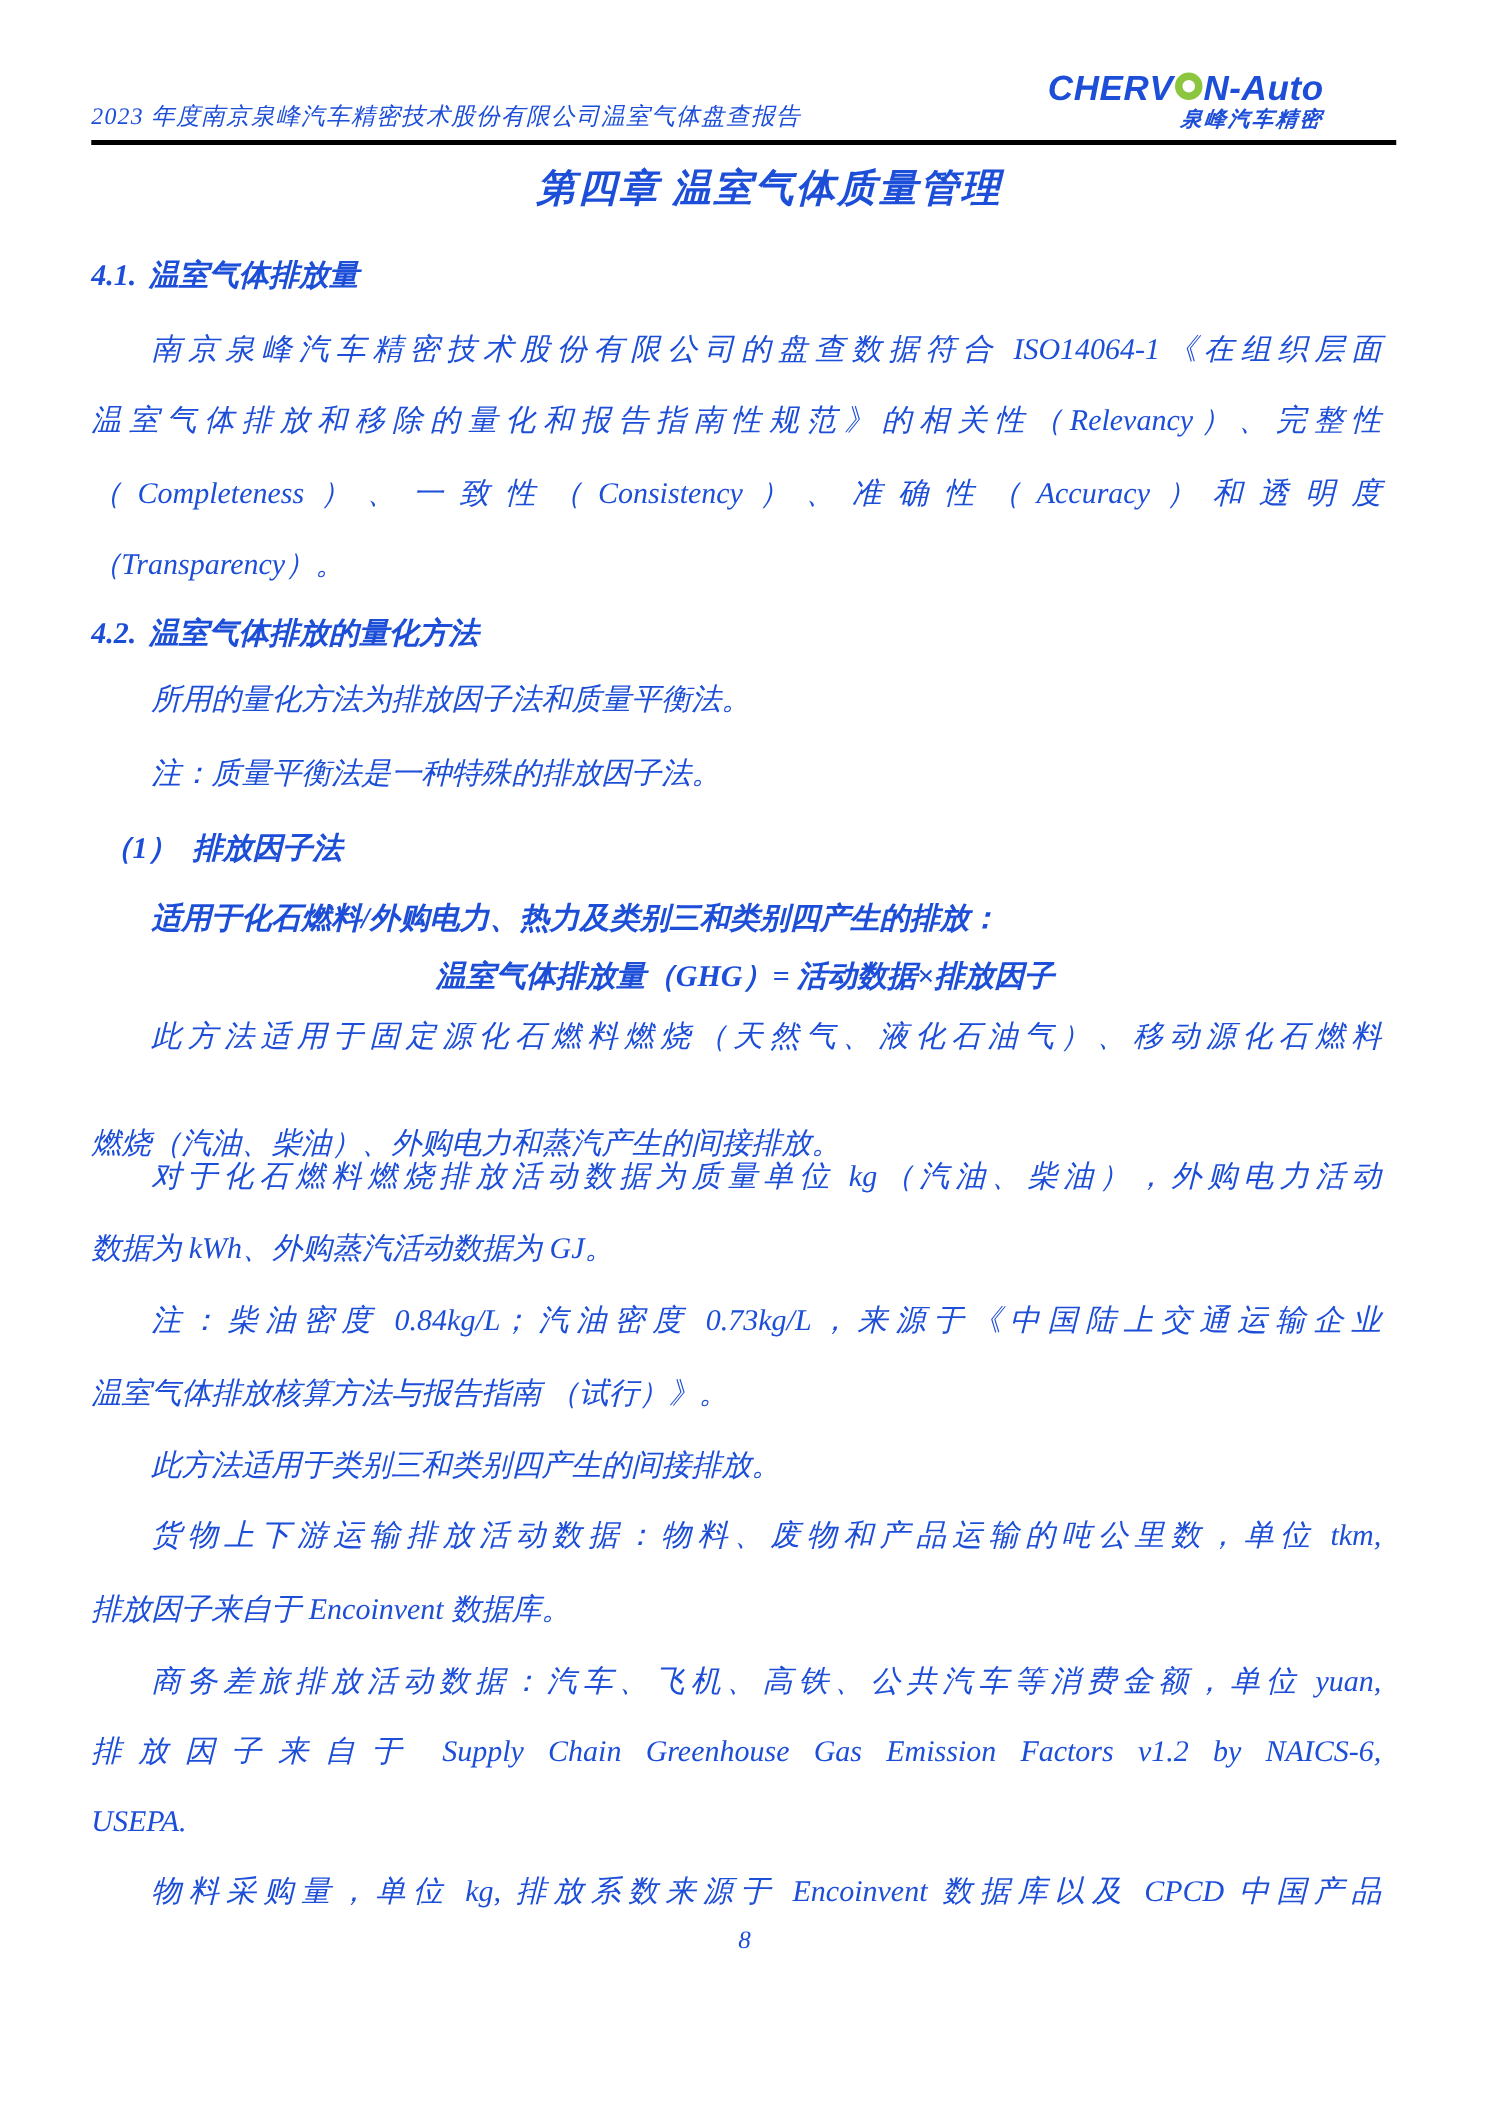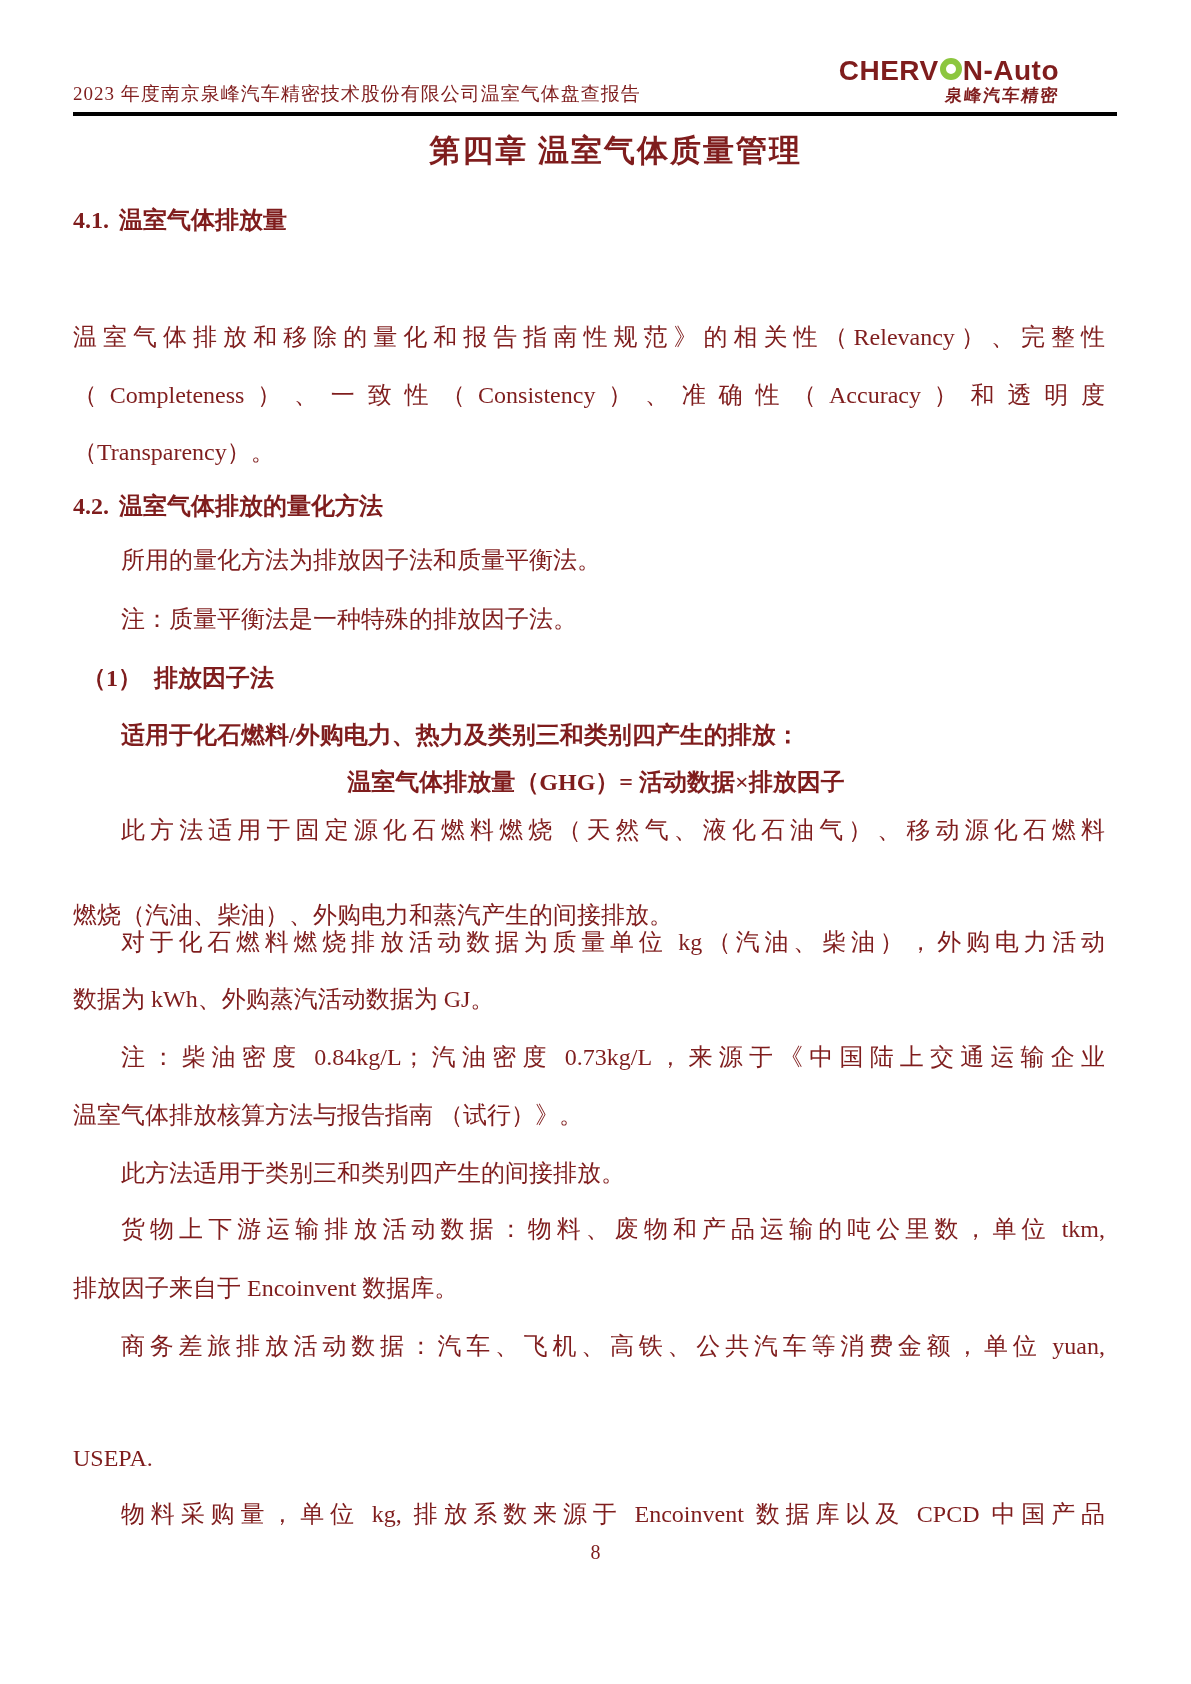--- a/index.html
+++ b/index.html
@@ -5,23 +5,24 @@
   html, body {
     margin: 0;
     padding: 0;
     background: #ffffff;
   }
   .page {
     position: relative;
     width: 1191px;
     height: 1684px;
     background: #ffffff;
-    color: #7f1d1d;
+    color: #1d4ed8;
     font-family: "Liberation Serif", "DejaVu Serif", serif;
     overflow: hidden;
+    font-style: italic;
   }
   
   .hdr-title {
     position: absolute;
     left: 73px;
     top: 82px;
     font-size: 19px;
     line-height: 24px;
     letter-spacing: 1px;
     white-space: nowrap;
@@ -126,20 +127,21 @@
     <div class="logo-line"><span>CHERV</span><span class="logo-o"></span><span>N-Auto</span></div>
     <div class="logo-sub">泉峰汽车精密</div>
   </div>
 
   <div class="rule"></div>
 
   <h1 class="title">第四章 温室气体质量管理</h1>
 
   <h2 class="h2" style="top:204px"><span class="num">4.1.</span><span>温室气体排放量</span></h2>
 
+  <div class="ln ind j" style="top:265px">南京泉峰汽车精密技术股份有限公司的盘查数据符合 ISO14064-1《在组织层面</div>
   <div class="ln j" style="top:322px">温室气体排放和移除的量化和报告指南性规范》的相关性（Relevancy）、完整性</div>
   <div class="ln j" style="top:380px">（Completeness）、一致性（Consistency）、准确性（Accuracy）和透明度</div>
   <div class="ln" style="top:437px">（Transparency）。</div>
 
   <h2 class="h2" style="top:490px"><span class="num">4.2.</span><span>温室气体排放的量化方法</span></h2>
 
   <div class="ln ind" style="top:545px">所用的量化方法为排放因子法和质量平衡法。</div>
   <div class="ln ind" style="top:604px">注：质量平衡法是一种特殊的排放因子法。</div>
 
   <h3 class="m1h" style="top:662px"><span class="lbl">（1）</span><span>排放因子法</span></h3>
@@ -150,18 +152,19 @@
   <div class="ln ind j" style="top:815px">此方法适用于固定源化石燃料燃烧（天然气、液化石油气）、移动源化石燃料</div>
   <div class="ln" style="top:900px">燃烧（汽油、柴油）、外购电力和蒸汽产生的间接排放。</div>
   <div class="ln ind j" style="top:927px">对于化石燃料燃烧排放活动数据为质量单位 kg（汽油、柴油），外购电力活动</div>
   <div class="ln" style="top:984px">数据为 kWh、外购蒸汽活动数据为 GJ。</div>
   <div class="ln ind j" style="top:1042px">注：柴油密度 0.84kg/L；汽油密度 0.73kg/L，来源于《中国陆上交通运输企业</div>
   <div class="ln" style="top:1100px">温室气体排放核算方法与报告指南 （试行）》。</div>
   <div class="ln ind" style="top:1158px">此方法适用于类别三和类别四产生的间接排放。</div>
   <div class="ln ind j" style="top:1214px">货物上下游运输排放活动数据：物料、废物和产品运输的吨公里数，单位 tkm,</div>
   <div class="ln" style="top:1273px">排放因子来自于 Encoinvent 数据库。</div>
   <div class="ln ind j" style="top:1331px">商务差旅排放活动数据：汽车、飞机、高铁、公共汽车等消费金额，单位 yuan,</div>
+  <div class="ln j" style="top:1387px">排放因子来自于 Supply Chain Greenhouse Gas Emission Factors v1.2 by NAICS-6,</div>
   <div class="ln" style="top:1443px">USEPA.</div>
   <div class="ln ind j" style="top:1499px">物料采购量，单位 kg, 排放系数来源于 Encoinvent 数据库以及 CPCD 中国产品</div>
 
   <div class="pageno">8</div>
 
 </div>
 
 </body></html>

